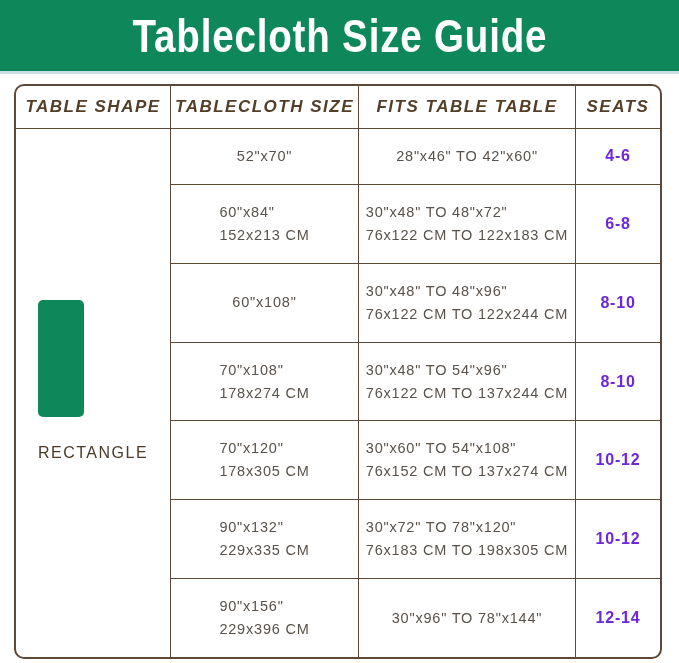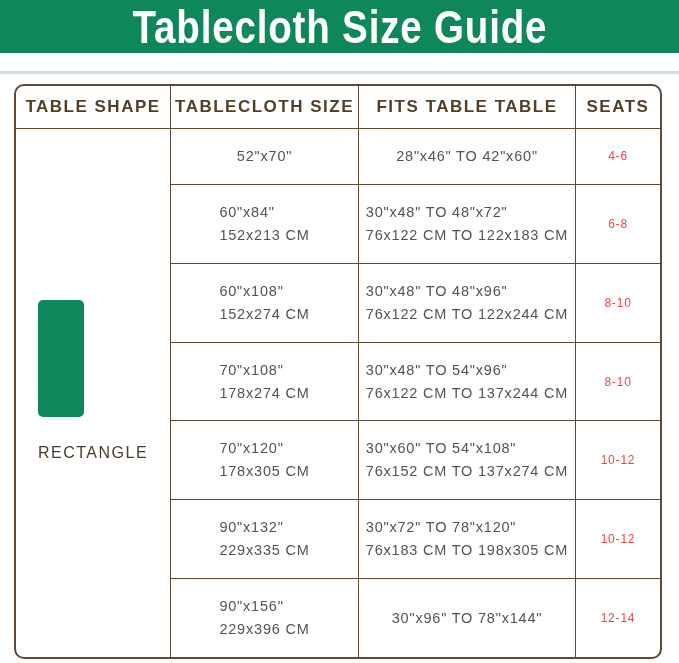--- a/index.html
+++ b/index.html
@@ -8,21 +8,21 @@
     background: #ffffff;
     font-family: "Liberation Sans", sans-serif;
     overflow: hidden;
     position: relative;
   }
 
   
   .banner {
     position: absolute;
     top: 0; left: 0;
-    width: 679px; height: 53px;
+    width: 679px; height: 71px;
     background: #0e875b;
     display: flex;
     align-items: center;
     justify-content: center;
   }
   .banner-title {
     color: #ffffff;
     font-size: 47px;
     font-weight: bold;
     letter-spacing: 1px;
@@ -48,20 +48,21 @@
     flex-direction: column;
     background: #ffffff;
     overflow: hidden;
   }
 
   .header-row {
     display: flex;
     height: 43px;
     flex: 0 0 43px;
     border-bottom: 1.5px solid #5d4936;
+    font-style: italic;
   }
   .header-cell {
     display: flex;
     align-items: center;
     justify-content: center;
     color: #533e28;
     font-size: 17px;
     font-weight: bold;
     letter-spacing: 1.5px;
     white-space: nowrap;
@@ -120,23 +121,24 @@
     color: #59524b;
     font-size: 14.5px;
     letter-spacing: 0.8px;
     line-height: 23px;
     white-space: nowrap;
   }
   .seats-cell {
     display: flex;
     align-items: center;
     justify-content: center;
-    color: #ef4444;
-    font-size: 12px;
+    color: #6d28d9;
+    font-size: 16px;
     letter-spacing: 0.8px;
+    font-weight: bold;
   }
 </style>
 </head>
 <body>
 
 <div class="banner">
   <div class="banner-title">Tablecloth Size Guide</div>
 </div>
 <div class="banner-divider"></div>
 
@@ -186,21 +188,20 @@
         <div>76x122 CM TO 122x183 CM</div>
       </div>
     </div>
     <div class="seats-cell col-4">6-8</div>
   </div>
 
   <div class="data-row">
     <div class="data-cell col-2">
       <div class="cell-lines">
         <div>60"x108"</div>
-        <div>152x274 CM</div>
       </div>
     </div>
     <div class="data-cell col-3">
       <div class="cell-lines">
         <div>30"x48" TO 48"x96"</div>
         <div>76x122 CM TO 122x244 CM</div>
       </div>
     </div>
     <div class="seats-cell col-4">8-10</div>
   </div>

